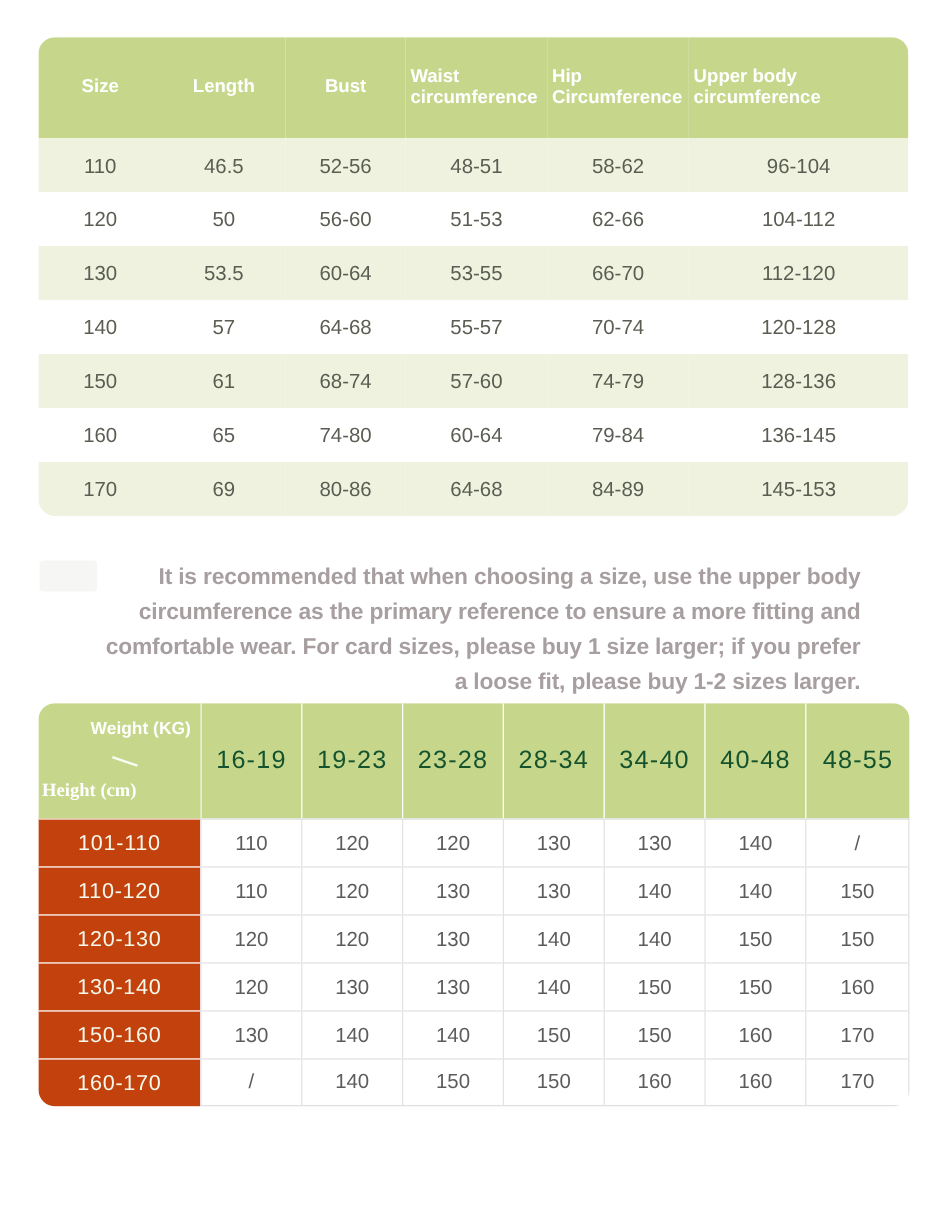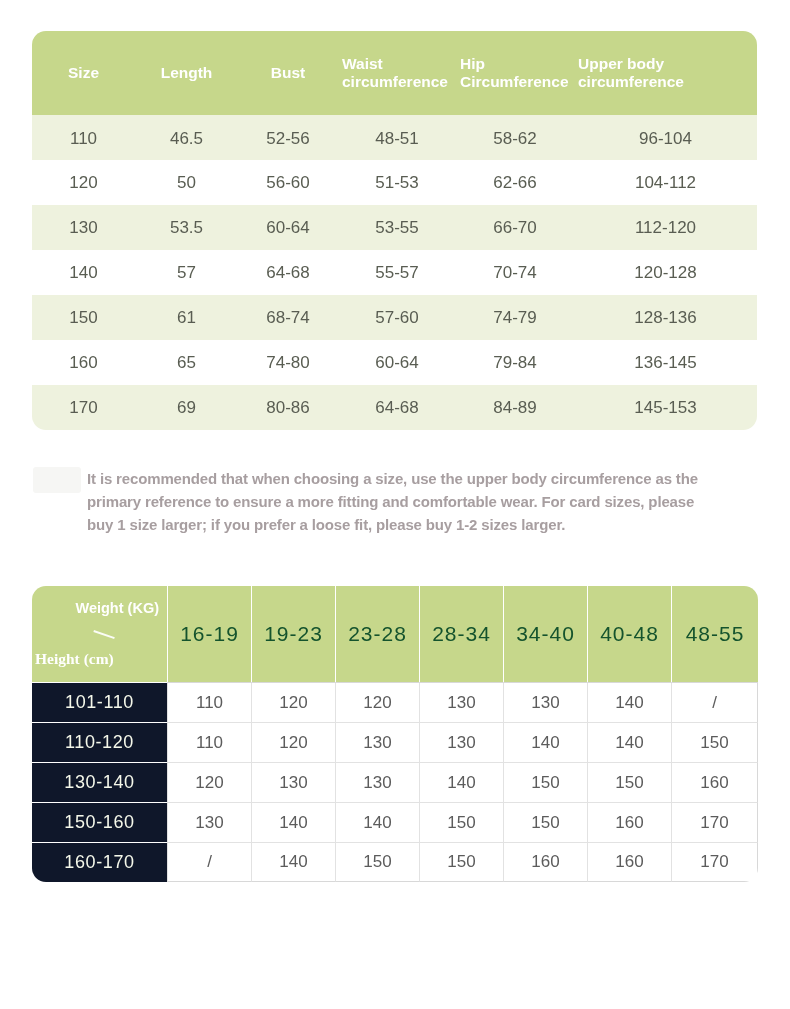--- a/index.html
+++ b/index.html
@@ -82,25 +82,26 @@
     line-height: 1.45;
     text-align: right;
     letter-spacing: -0.1px;
   }
   .rem-small .l1 { display: block; text-align: left; padding-left: 4px; }
   .rem-small .l2 { display: block; text-align: right; padding-right: 6px; }
   .rem-big {
     margin-left: 54px;
     margin-top: 5px;
     width: 630px;
-    font-size: 15px;
+    font-size: 19px;
     font-weight: bold;
     color: #a79ea0;
     line-height: 1.52;
     letter-spacing: -0.15px;
+    text-align: right;
   }
 
   
   .t2-wrap {
     position: absolute;
     left: 32px;
     top: 586px;
     width: 726px;
     border-radius: 14px;
     overflow: hidden;
@@ -154,21 +155,21 @@
     left: 62px;
     top: 44px;
     width: 22px;
     height: 10px;
     border-top: 2px solid #ffffff;
     transform: rotate(19deg);
     transform-origin: left top;
     opacity: 0.92;
   }
   .t2 tbody td.rowhead {
-    background: #0f172a;
+    background: #c2410c;
     color: #f5f8ea;
     font-size: 18px;
     text-align: center;
     height: 40px;
     letter-spacing: 0.6px;
     border-top: 1.5px solid #ffffff;
   }
   .t2 tbody tr:first-child td.rowhead { border-top: 1px solid #ffffff; }
   .t2 tbody td.cell {
     background: #ffffff;
@@ -328,20 +329,30 @@
           <td class="rowhead">110-120</td>
           <td class="cell">110</td>
           <td class="cell">120</td>
           <td class="cell">130</td>
           <td class="cell">130</td>
           <td class="cell">140</td>
           <td class="cell">140</td>
           <td class="cell last">150</td>
         </tr>
         <tr>
+          <td class="rowhead">120-130</td>
+          <td class="cell">120</td>
+          <td class="cell">120</td>
+          <td class="cell">130</td>
+          <td class="cell">140</td>
+          <td class="cell">140</td>
+          <td class="cell">150</td>
+          <td class="cell last">150</td>
+        </tr>
+        <tr>
           <td class="rowhead">130-140</td>
           <td class="cell">120</td>
           <td class="cell">130</td>
           <td class="cell">130</td>
           <td class="cell">140</td>
           <td class="cell">150</td>
           <td class="cell">150</td>
           <td class="cell last">160</td>
         </tr>
         <tr>

